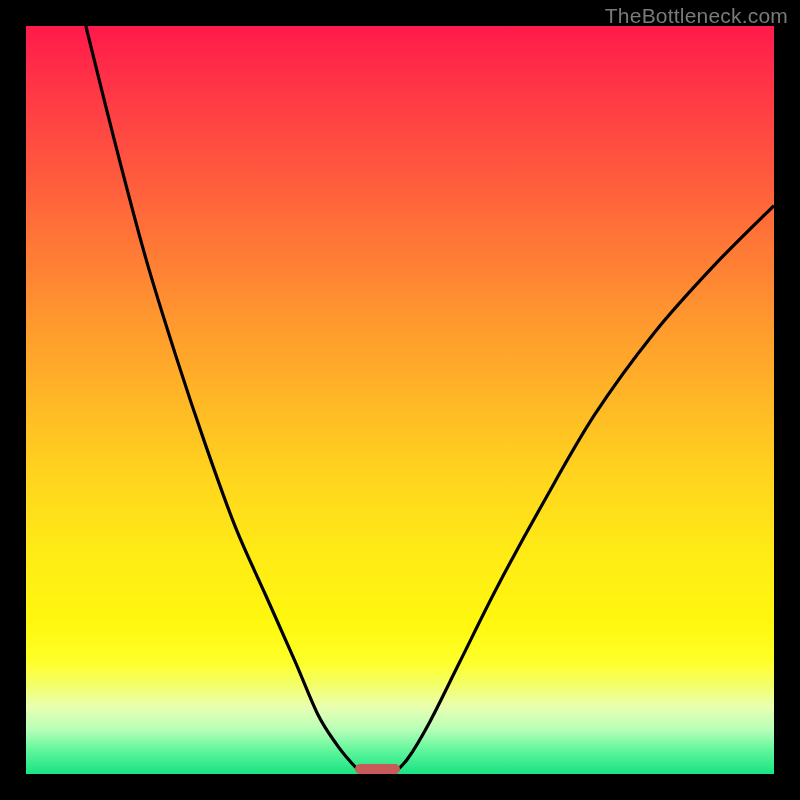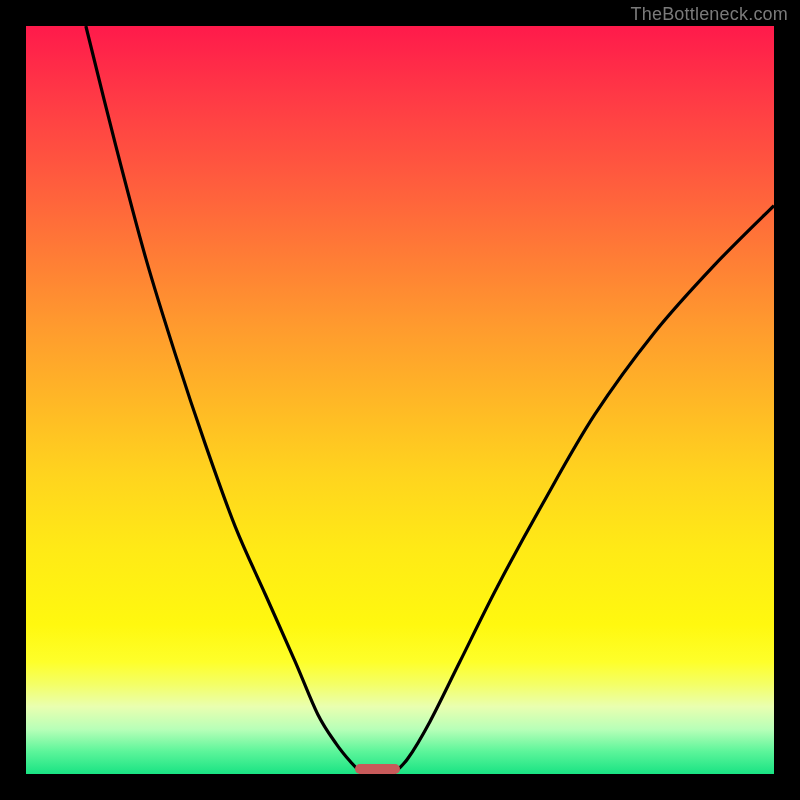--- a/index.html
+++ b/index.html
@@ -41,21 +41,21 @@
       #b8ffb8 94%,
       #5cf59a 97%,
       #19e383 100%
     );
   }
   .watermark {
     position: absolute;
     top: 4px;
     right: 12px;
     color: #7a7a7a;
-    font-size: 18px;
+    font-size: 21px;
     font-weight: 400;
     letter-spacing: 0.2px;
     user-select: none;
   }
   svg.curve {
     position: absolute;
     left: 0;
     top: 0;
     width: 748px;
     height: 748px;

